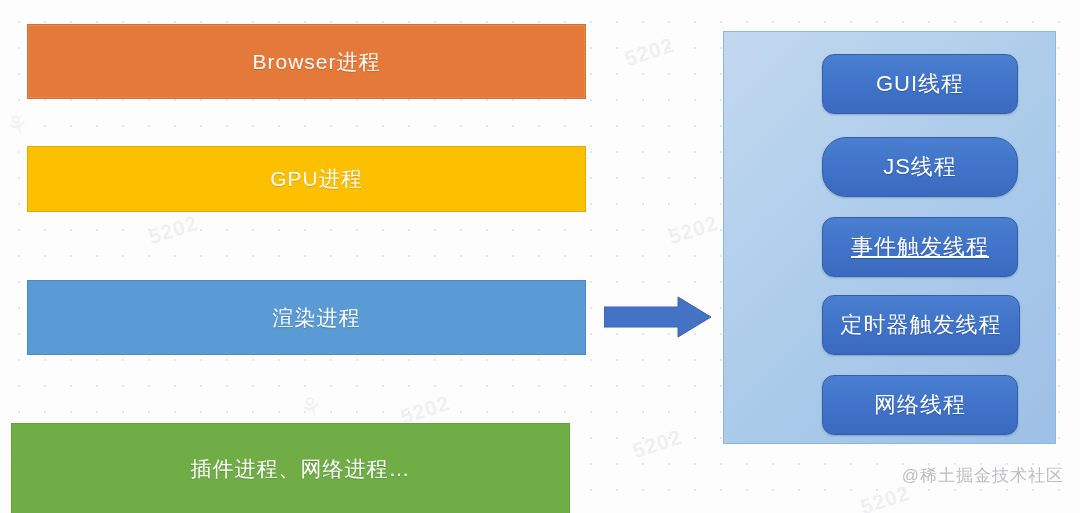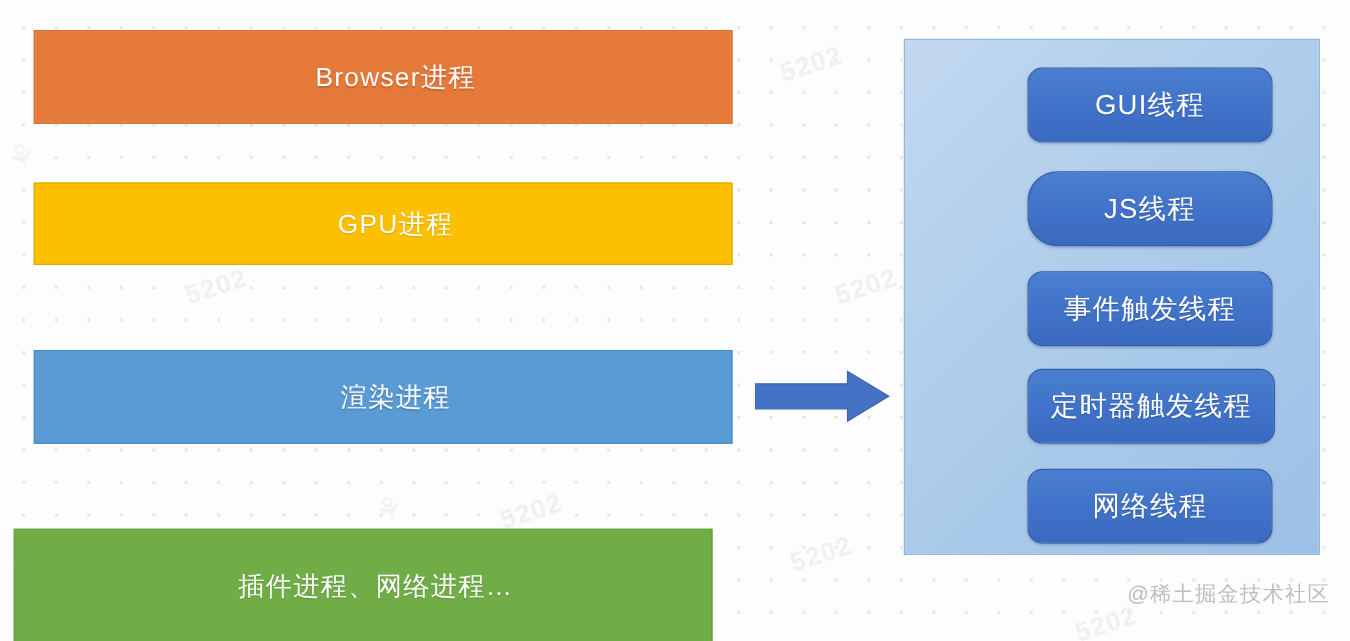--- a/index.html
+++ b/index.html
@@ -103,21 +103,21 @@
     font-size: 22px;
     letter-spacing: 1px;
     text-shadow: 0 1px 1px rgba(0,0,0,.22);
     box-shadow: 0 1px 2px rgba(40,70,120,.30);
     margin-left: 28px;
   }
   .thread.wide { left: 70px; width: 198px; }
 
   .t0 { top: 22px; }
   .t1 { top: 105px; border-radius: 24px; }
-  .t2 { top: 185px; }
+  .t2 { top: 185px; text-decoration: underline; }
   .t3 { top: 263px; }
   .t4 { top: 343px; }
 
   
   .corner-wm {
     position: absolute;
     right: 16px; bottom: 26px;
     color: #bdbdc2;
     font-size: 17px;
     letter-spacing: 1px;

